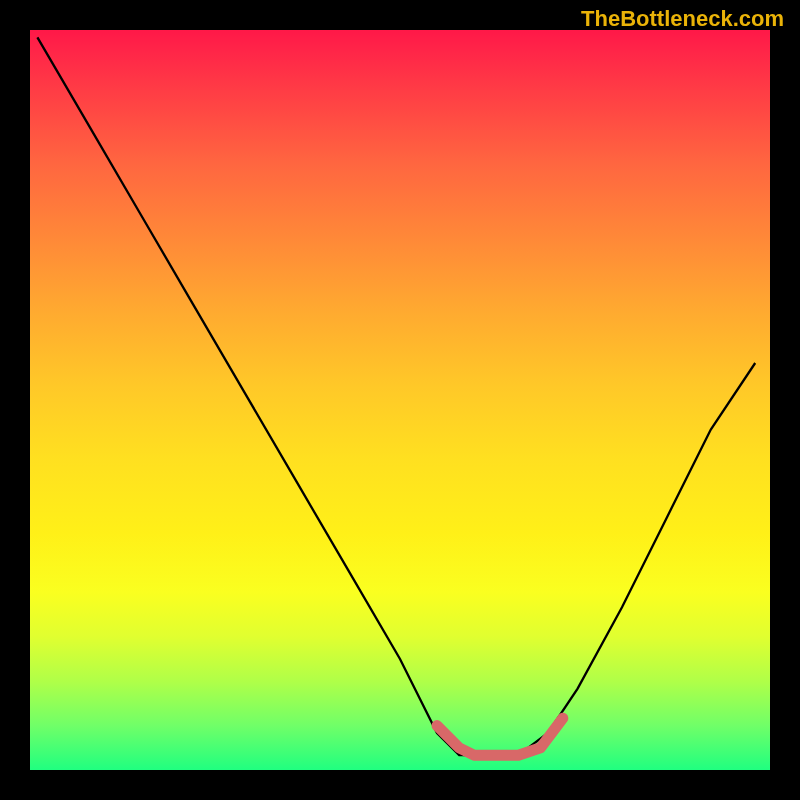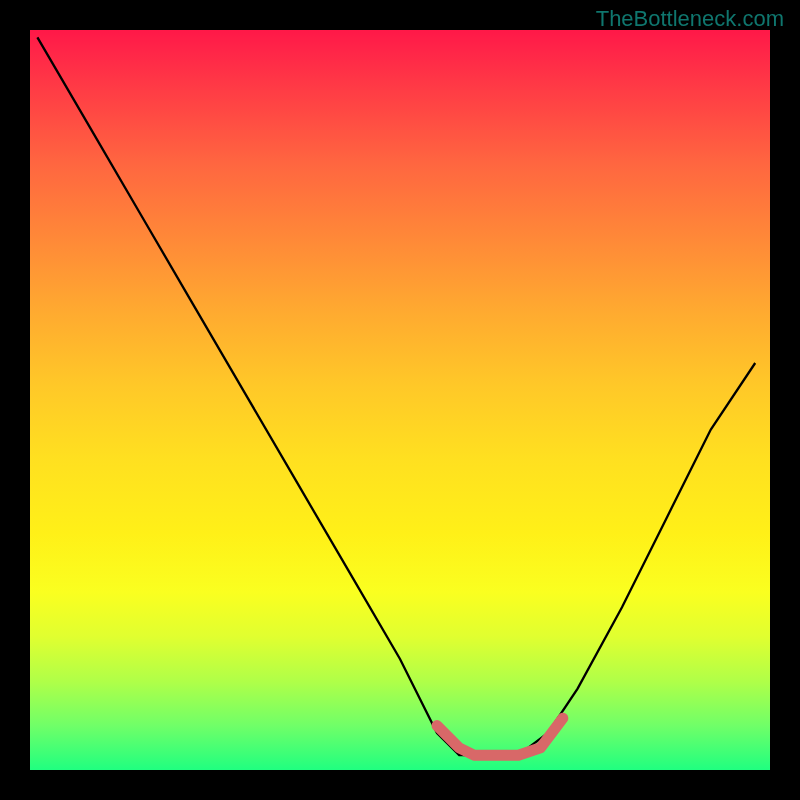--- a/index.html
+++ b/index.html
@@ -36,22 +36,22 @@
       #70ff68 94%,
       #20ff80 100%
     );
     pointer-events: none;
   }
   .watermark {
     position: absolute;
     top: 6px;
     right: 16px;
     font-size: 22px;
-    color: #0f766e;
-    font-weight: normal;
+    color: #eab308;
+    font-weight: bold;
     z-index: 10;
   }
   .curve-svg {
     position: absolute;
     left: 30px;
     top: 30px;
     width: 740px;
     height: 740px;
   }
 </style>

